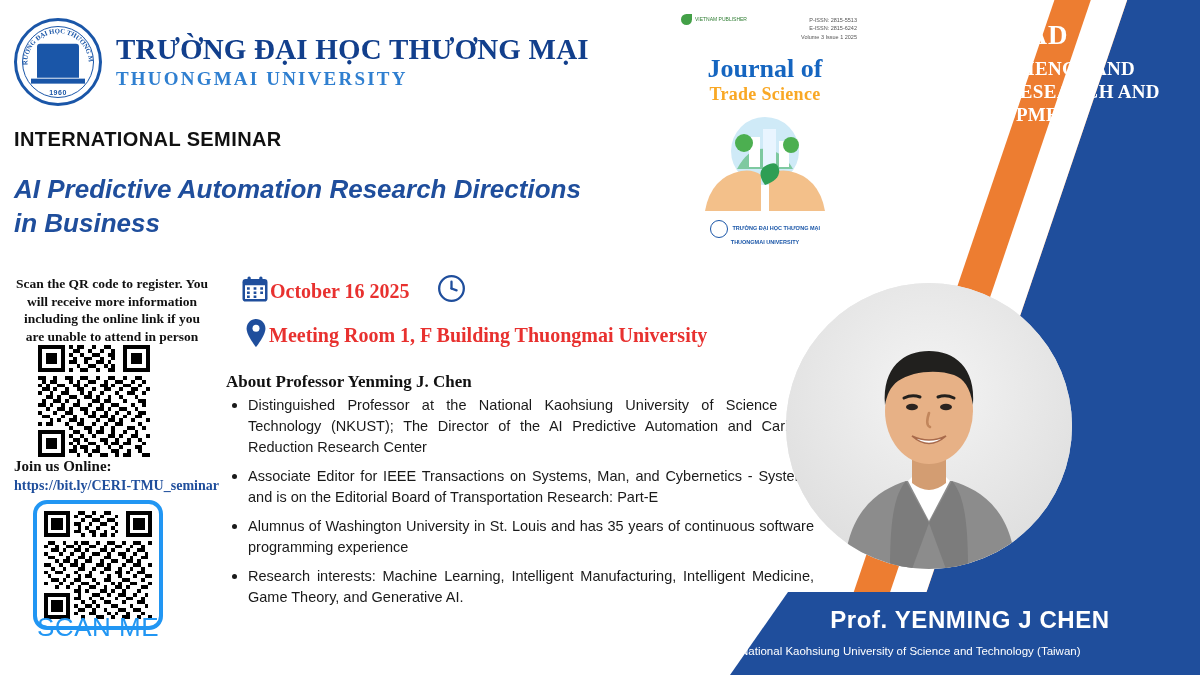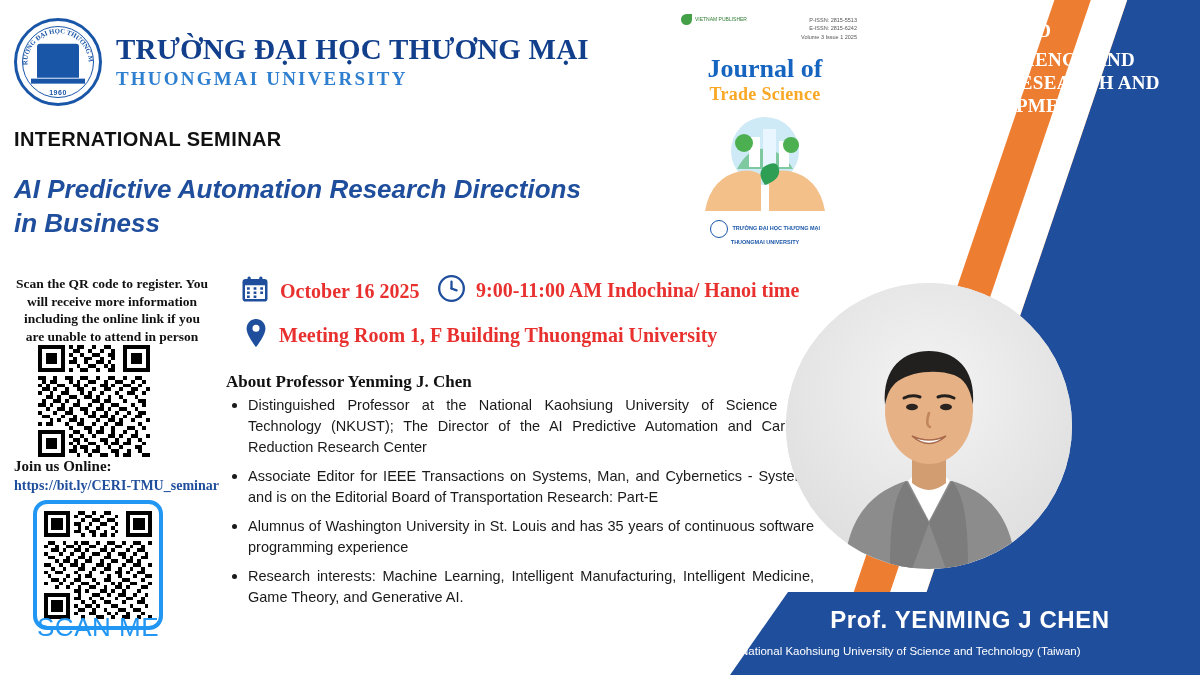--- a/index.html
+++ b/index.html
@@ -44,21 +44,21 @@
     position: absolute;
     top: 20px;
     right: 10px;
     width: 360px;
     text-align: center;
     color: #ffffff;
     font-family: "Liberation Serif", serif;
     z-index: 5;
   }
   .cstrad-title {
-    font-size: 19px;
+    font-size: 27px;
     font-weight: bold;
     letter-spacing: 1px;
     margin-bottom: 6px;
   }
   .cstrad-sub {
     font-size: 19px;
     font-weight: bold;
     line-height: 1.22;
     letter-spacing: .3px;
   }
@@ -292,21 +292,21 @@
     font-size: 26px;
     color: #2196F3;
     letter-spacing: .5px;
   }
 
   
   .info-row {
     position: absolute;
     display: flex;
     align-items: center;
-    gap: 10px;
+    gap: 0;
   }
   .info-date { left: 240px; top: 274px; }
   .info-time { left: 437px; top: 274px; }
   .info-place { left: 243px; top: 318px; }
   .info-text {
     font-family: "Liberation Serif", serif;
     font-size: 20px;
     font-weight: bold;
     color: #E8312F;
     white-space: nowrap;
@@ -895,21 +895,20 @@
 </div>
 
 <div class="info-row info-time">
   <span>
     <svg width="29" height="29" viewBox="0 0 24 24">
       <circle cx="12" cy="12" r="10.2" fill="none" stroke="#1F4E9C" stroke-width="1.9"></circle>
       <line x1="12" y1="12" x2="12" y2="6.4" stroke="#1F4E9C" stroke-width="1.9" stroke-linecap="round"></line>
       <line x1="12" y1="12" x2="16.2" y2="13.6" stroke="#1F4E9C" stroke-width="1.9" stroke-linecap="round"></line>
     </svg>
   </span>
-  <span class="info-text">9:00-11:00 AM Indochina/ Hanoi time</span>
 </div>
 
 <div class="info-row info-place">
   <span>
     <svg width="26" height="30" viewBox="0 0 24 30">
       <path d="M12 1 C6.8 1 2.6 5.2 2.6 10.4 C2.6 17.6 12 29 12 29 C12 29 21.4 17.6 21.4 10.4 C21.4 5.2 17.2 1 12 1 Z" fill="#1F4E9C"></path>
       <circle cx="12" cy="10.2" r="3.5" fill="#ffffff"></circle>
     </svg>
   </span>
   <span class="info-text">Meeting Room 1, F Building Thuongmai University</span>

